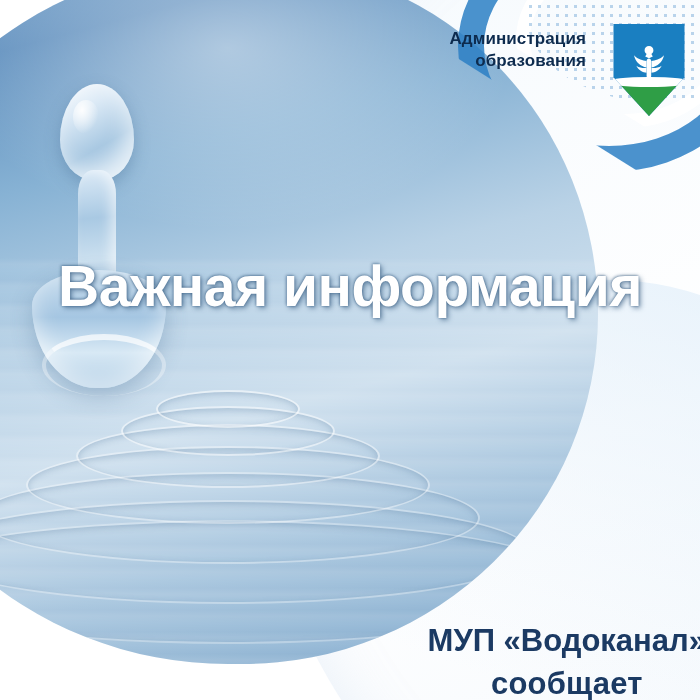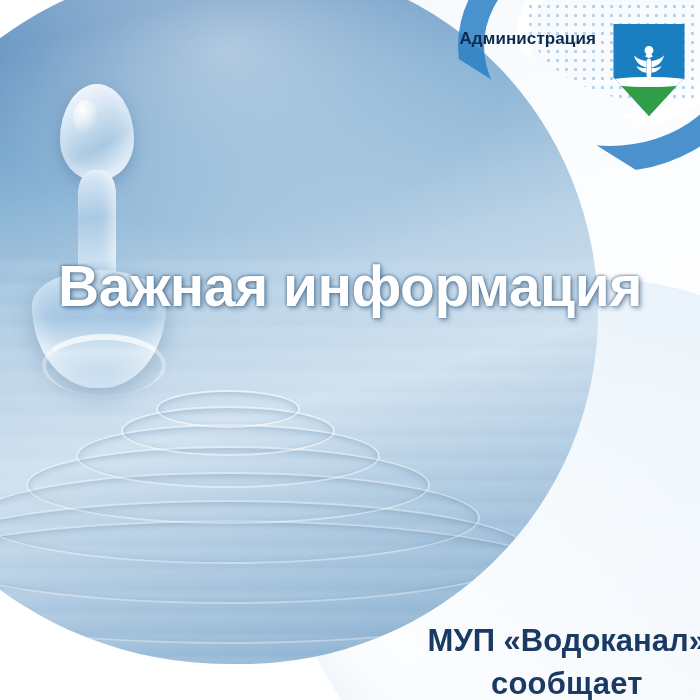--- a/index.html
+++ b/index.html
@@ -175,21 +175,21 @@
     line-height: 1;
   }
 
   
   .emblem-block {
     position: absolute;
     right: 14px;
     top: 24px;
     display: flex;
     align-items: flex-start;
-    gap: 16px;
+    gap: 26px;
   }
   .admin-text {
     text-align: right;
     color: #0d2b4e;
     font-size: 17px;
     font-weight: bold;
     line-height: 1.28;
     letter-spacing: 0.1px;
     padding-top: 4px;
   }
@@ -308,20 +308,21 @@
     </div>
   </div>
 
   <div class="arc"></div>
   <div class="arc-inner"></div>
   <div class="dots"></div>
 
   <div class="emblem-block">
     <div class="admin-text">
       <div>Администрация</div>
+      <div>образования</div>
     </div>
 
     <div class="coat">
       <div class="shield">
         <div class="shield-green"></div>
         <div class="shield-wave"></div>
       </div>
       <svg class="bird" viewBox="0 0 46 40">
         <g fill="#ffffff">
           <path d="M23 4c2.6 0 4.4 1.9 4.4 4.3 0 1.6-.8 2.9-2 3.7l1.4 2.6-3.8 1.6-3.8-1.6 1.4-2.6c-1.2-.8-2-2.1-2-3.7C18.6 5.9 20.4 4 23 4z"></path>

